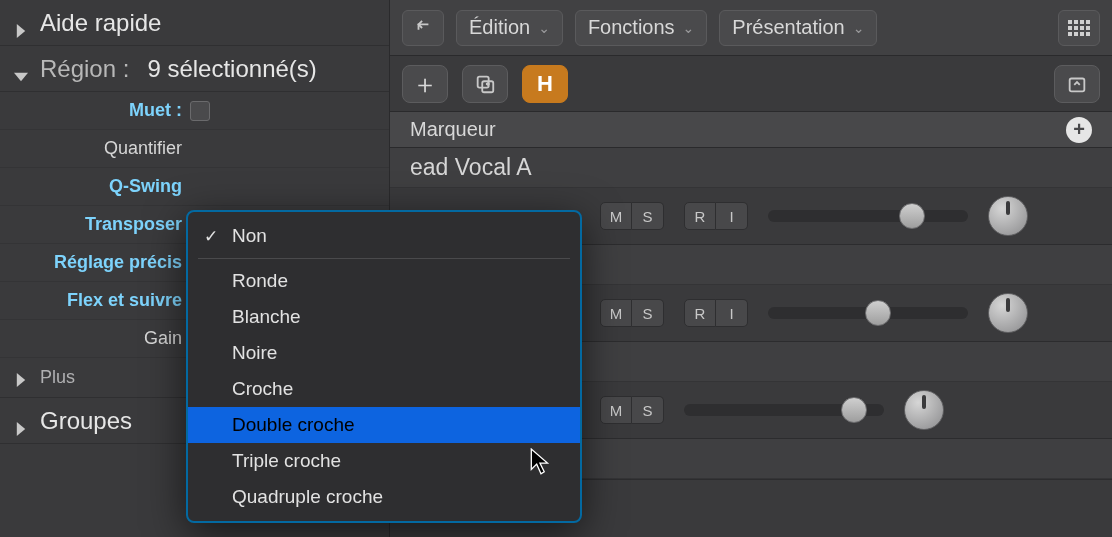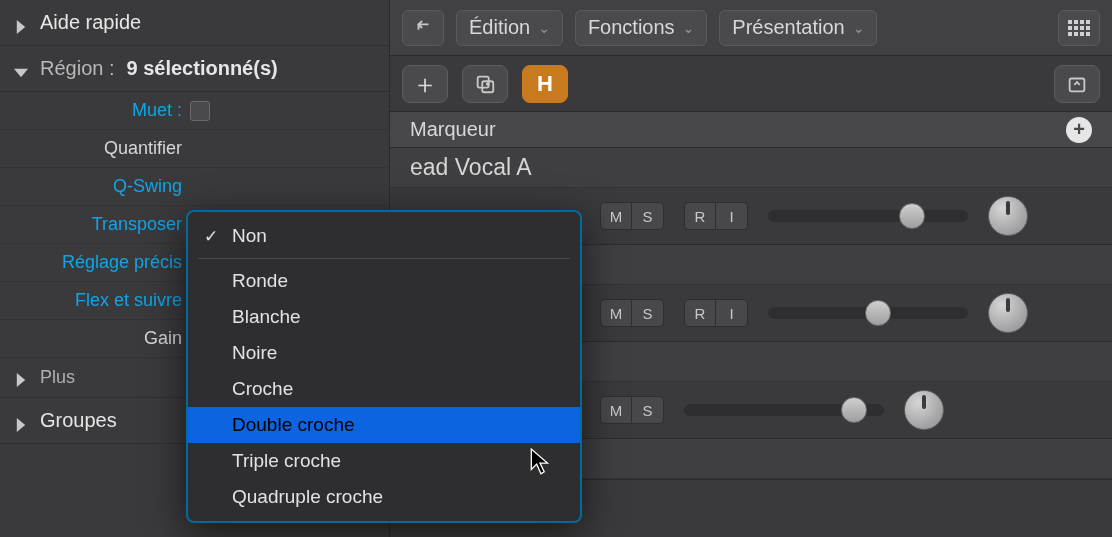--- a/index.html
+++ b/index.html
@@ -19,48 +19,49 @@
     border-right: 1px solid #2a2a2c;
     display: flex;
     flex-direction: column;
   }
   .panel-row {
     display: flex;
     align-items: center;
     height: 46px;
     padding: 0 14px;
     border-bottom: 1px solid #2f2f31;
-    font-size: 20px;
+    font-size: 24px;
   }
   .panel-row.small { height: 40px; font-size: 18px; }
   .chevron {
     width: 14px;
     height: 14px;
     margin-right: 12px;
     display: inline-block;
   }
   .chevron svg { width:14px; height:14px; fill:#c8c8c8; }
   .panel-title { font-weight: 500; color:#e6e6e6; }
   .region-title { color:#b8b8b8; }
-  .region-count { color:#e6e6e6; font-weight:700; margin-left:12px; }
+  .region-count { color:#e6e6e6; font-weight:400; margin-left:18px; }
 
   .param-list { display:flex; flex-direction:column; }
   .param-row {
     display:flex;
     align-items:center;
     height:38px;
     padding-right:14px;
     font-size:18px;
     border-bottom:1px solid #343436;
   }
   .param-label {
     flex: 0 0 190px;
     text-align: right;
-    color:#0ea5e9;
+    color:#7dd3fc;
     padding-right:8px;
+    font-weight:bold;
   }
   .param-label.active { color:#d6d6d6; font-weight:500; }
   .checkbox {
     width:20px; height:20px;
     border:1px solid #6a6a6c;
     border-radius:3px;
     background:#4a4a4c;
   }
 
   

